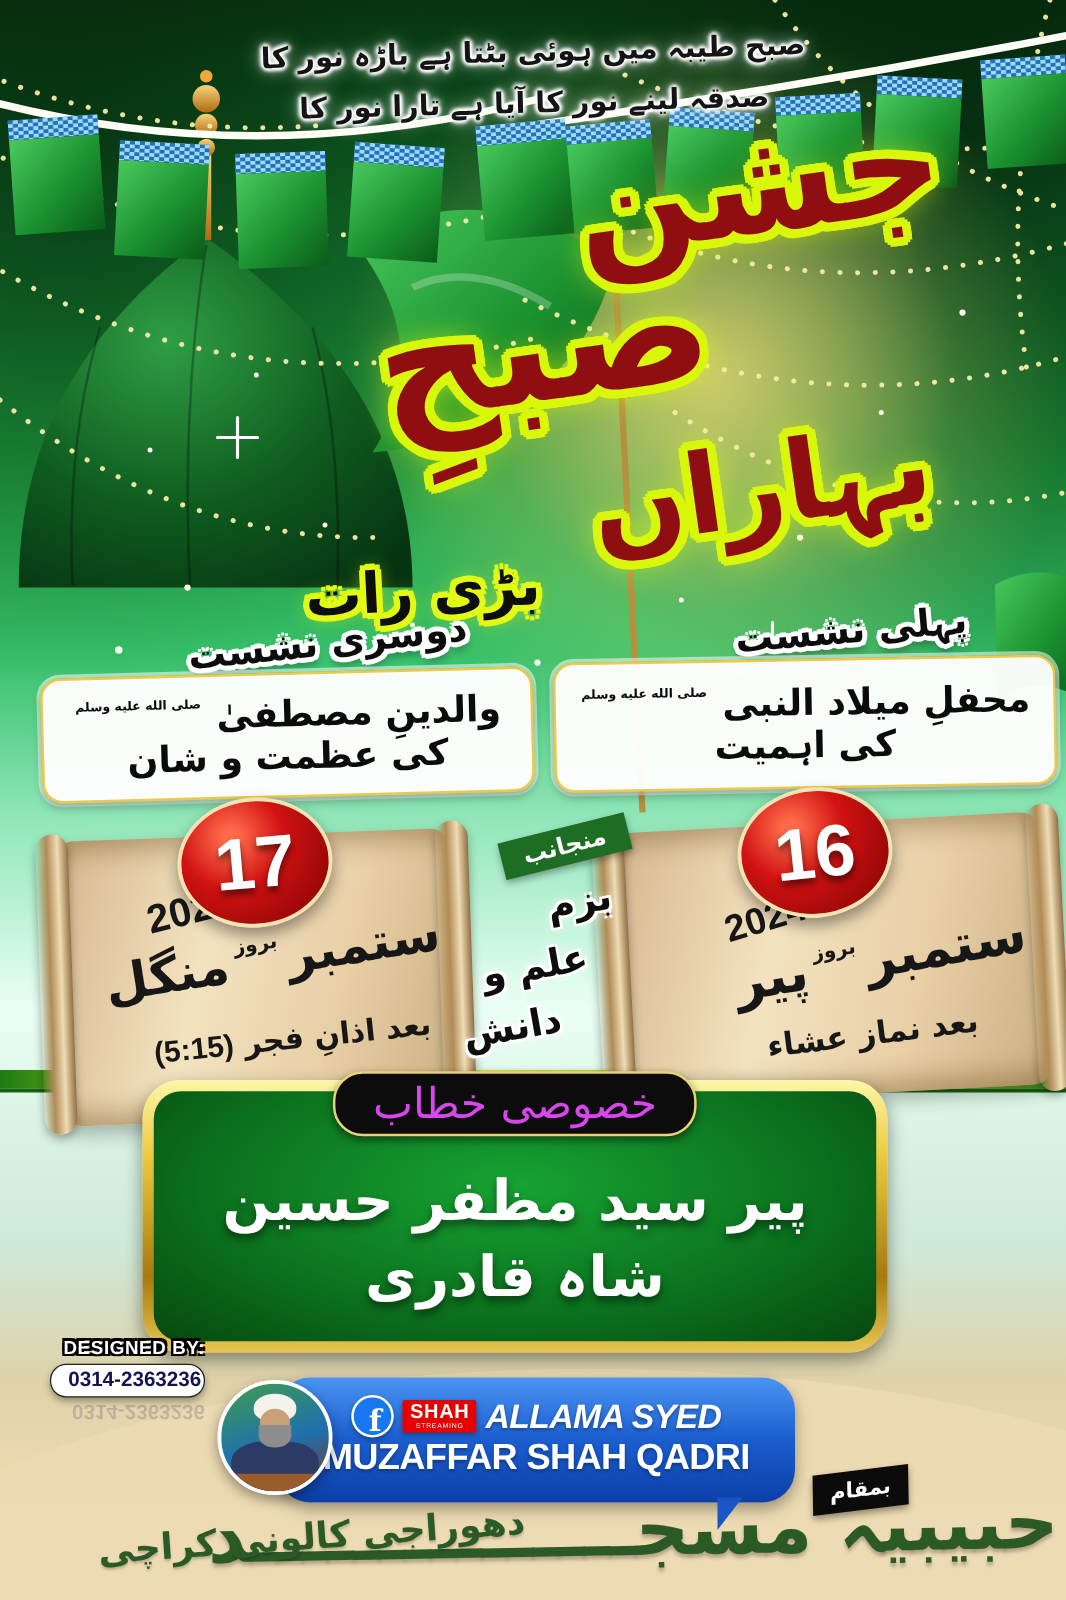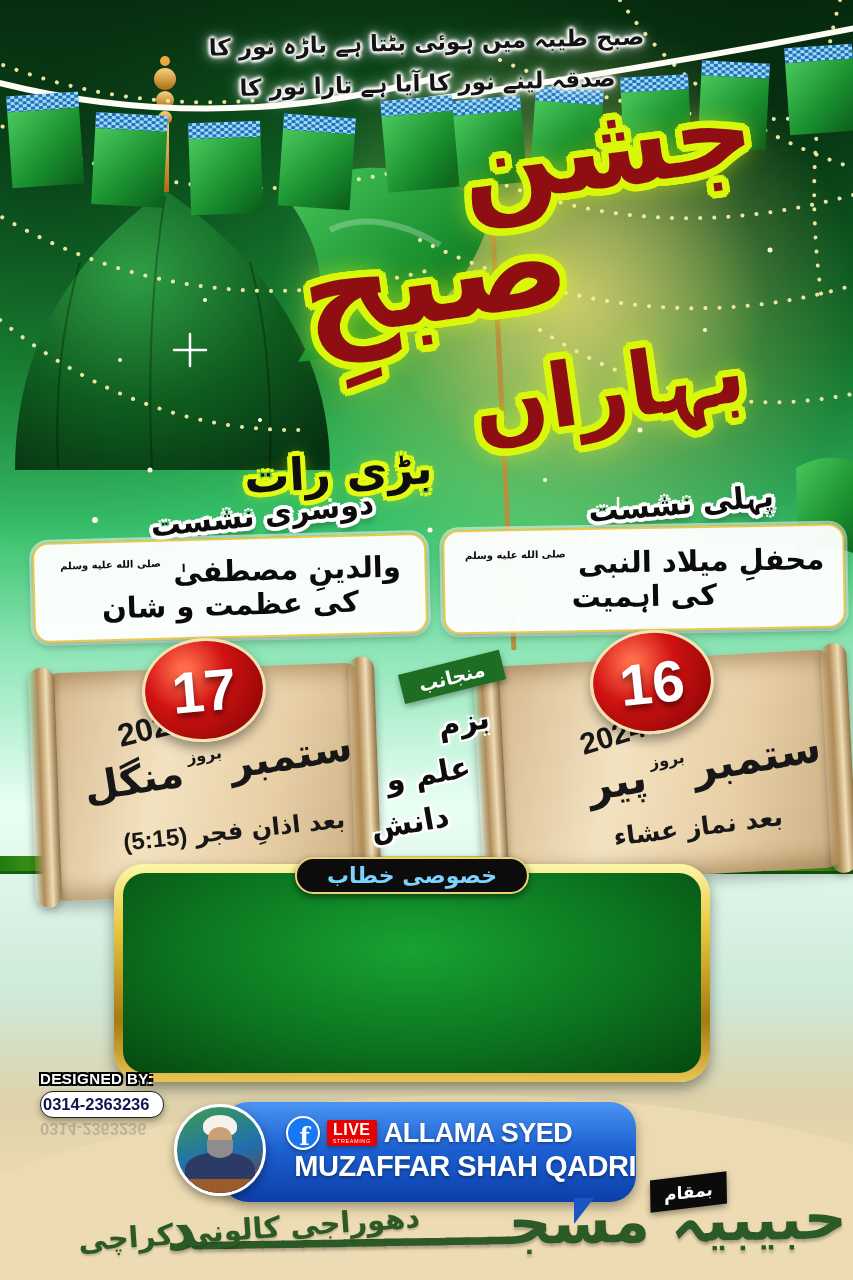--- a/index.html
+++ b/index.html
@@ -100,29 +100,29 @@
   
   .gold-strip{top:856px;left:0;width:853px;height:15px;z-index:1;
     background:linear-gradient(90deg,#1f7a12,#9adb1e 16%,#ffe94f 38%,#b6e01c 55%,#ffd83a 76%,#2f8f1f);
     border-bottom:3px solid #14620f;}
   .gold-frame{top:864px;left:114px;width:596px;height:218px;z-index:2;border-radius:30px;
     background:linear-gradient(180deg,#fdf6a8,#ecc93f 28%,#a67a10 72%,#e8c654);
     padding:9px;box-sizing:border-box;box-shadow:0 6px 14px rgba(0,0,0,.4);}
   .green-inner{width:100%;height:100%;border-radius:22px;position:relative;
     background:radial-gradient(ellipse at 50% 38%,#17a333,#0b6f1d 62%,#06480f);}
   .special-pill{position:absolute;left:50%;top:-16px;transform:translateX(-50%);
-    background:#0c0c0c;color:#7dd3fc;font-weight:bold;font-size:22px;padding:4px 30px;
+    background:#0c0c0c;color:#d946ef;font-weight:normal;font-size:34px;padding:4px 30px;
     border-radius:24px;border:2px solid #e8d27a;white-space:nowrap;box-shadow:0 3px 7px rgba(0,0,0,.5);}
   .honorific{position:absolute;top:26px;left:0;right:40px;text-align:center;color:#fff;
     font-weight:bold;font-size:23px;text-shadow:0 2px 4px rgba(0,0,0,.5);}
   .speaker-name{position:absolute;top:58px;left:14px;right:14px;text-align:center;color:#fff;
     font-weight:bold;font-size:45px;line-height:1.35;text-shadow:0 4px 7px rgba(0,0,0,.5);}
 
   
-  .designed{top:1070px;left:40px;width:124px;z-index:4;text-align:left;}
+  .designed{top:1070px;left:40px;width:124px;z-index:4;text-align:right;}
   .designed-label{font-weight:bold;font-size:15px;color:#fff;letter-spacing:.5px;
     text-shadow:-2px -2px 0 #000,2px -2px 0 #000,-2px 2px 0 #000,2px 2px 0 #000,0 2px 0 #000,0 -2px 0 #000;}
   .brand-box{margin-top:2px;background:#16163f;border:1px solid #666;border-radius:9px;
     color:#fff;padding:3px 4px 5px;box-shadow:0 3px 6px rgba(0,0,0,.4);}
   .brand{font-family:"DejaVu Serif",serif;font-style:italic;font-size:24px;line-height:1;}
   .brand-sub{font-family:"DejaVu Serif",serif;font-style:italic;font-size:13px;letter-spacing:5px;margin-top:1px;}
   .phone-pill{margin-top:4px;background:#fff;border:1px solid #222;border-radius:13px;
     color:#141452;font-weight:bold;font-size:16.5px;padding:3px 2px;box-shadow:0 3px 6px rgba(0,0,0,.35);}
   .phone-reflect{margin-top:1px;transform:scaleY(-1);opacity:.18;color:#141452;font-weight:bold;font-size:16.5px;}
 
@@ -142,22 +142,22 @@
     box-shadow:0 5px 12px rgba(0,0,0,.35);color:#fff;}
   .live-banner::after{content:"";position:absolute;bottom:-22px;right:42px;width:0;height:0;
     border-top:26px solid #1c55c4;border-right:20px solid transparent;}
   .lb-row1{position:absolute;top:14px;left:0;right:0;display:flex;align-items:center;justify-content:center;gap:7px;}
   .fb-circle{width:30px;height:30px;border-radius:50%;background:#1877f2;border:2px solid #fff;
     display:flex;align-items:flex-end;justify-content:center;overflow:hidden;box-shadow:0 2px 4px rgba(0,0,0,.3);}
   .fb-f{font-family:"DejaVu Serif",serif;font-weight:bold;font-size:24px;line-height:.9;color:#fff;transform:translateX(2px);}
   .live-badge{background:#e60000;text-align:center;padding:2px 6px 1px;border-radius:2px;box-shadow:0 2px 4px rgba(0,0,0,.3);}
   .live-word{font-weight:bold;font-size:16px;line-height:1;letter-spacing:.5px;}
   .streaming-word{font-size:5.5px;line-height:1;letter-spacing:.6px;margin-top:1px;}
-  .lb-name1{font-weight:bold;font-size:27px;letter-spacing:-.5px;text-shadow:0 2px 3px rgba(0,0,0,.35);}
-  .lb-row2{position:absolute;top:48px;left:0;right:0;text-align:right;font-weight:bold;font-size:29px;
+  .lb-name1{font-weight:bold;font-size:27px;letter-spacing:-.5px;text-shadow:0 2px 3px rgba(0,0,0,.35);font-style:italic;}
+  .lb-row2{position:absolute;top:48px;left:0;right:0;text-align:center;font-weight:bold;font-size:29px;
     letter-spacing:-.5px;text-shadow:0 2px 3px rgba(0,0,0,.35);}
 
   
   .venue-badge{top:1176px;left:650px;z-index:4;background:#0b0b0b;color:#fff;font-weight:bold;
     font-size:17px;padding:6px 14px;transform:rotate(-7deg) skewX(-6deg);box-shadow:0 3px 6px rgba(0,0,0,.4);}
   .venue-masjid{top:1188px;right:6px;z-index:3;color:#2b5a27;font-weight:bold;font-size:60px;
     white-space:nowrap;text-shadow:0 3px 3px rgba(0,0,0,.25);transform:rotate(-1deg);}
   .venue-address{top:1212px;left:78px;z-index:4;color:#2b5a27;font-weight:bold;font-size:29px;
     transform:rotate(-4deg);white-space:nowrap;text-shadow:0 2px 2px rgba(0,0,0,.2);}
 </style>
@@ -353,20 +353,21 @@
   <div class="abs org-name urdu">
     <span class="l1">بزم</span>
     <span class="l2">علم و</span>
     <span class="l3">دانش</span>
   </div>
 
   <div class="abs gold-strip"></div>
   <div class="abs gold-frame">
     <div class="green-inner">
       <div class="special-pill urdu">خصوصی خطاب</div>
+      <div class="speaker-name urdu">پیر سید مظفر حسین شاہ قادری</div>
     </div>
   </div>
 
   <div class="abs designed latin">
     <div class="designed-label">DESIGNED BY:</div>
     <div class="phone-pill">0314-2363236</div>
     <div class="phone-reflect">0314-2363236</div>
   </div>
 
   <div class="abs photo">
@@ -376,21 +377,21 @@
     <div class="face"></div>
     <div class="beard"></div>
   </div>
 
   <div class="abs live-banner latin">
     <div class="lb-row1">
       <span class="fb-circle">
         <span class="fb-f">f</span>
       </span>
       <span class="live-badge">
-        <div class="live-word">LIVE</div>
+        <div class="live-word">SHAH</div>
         <div class="streaming-word">STREAMING</div>
       </span>
       <span class="lb-name1">ALLAMA SYED</span>
     </div>
     <div class="lb-row2">MUZAFFAR SHAH QADRI</div>
   </div>
 
   <div class="abs venue-badge urdu">بمقام</div>
   <div class="abs venue-masjid urdu">حبیبیہ مسجـــــــــــــــد</div>
   <div class="abs venue-address urdu">دھوراجی کالونی کراچی</div>

